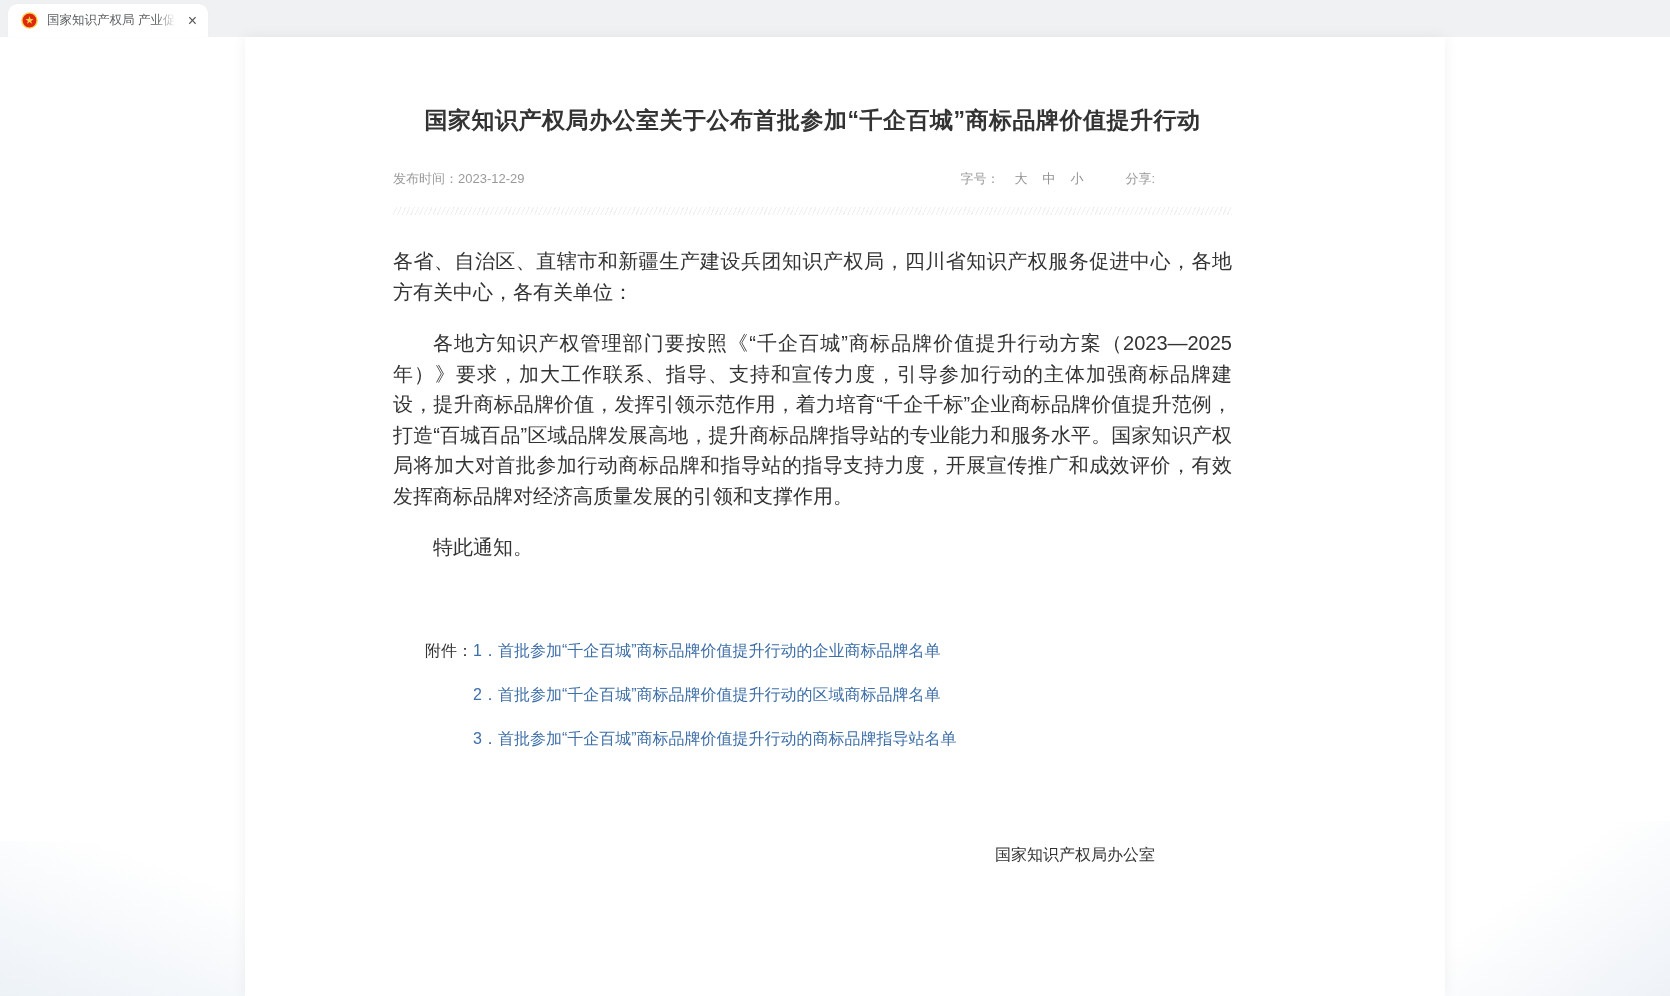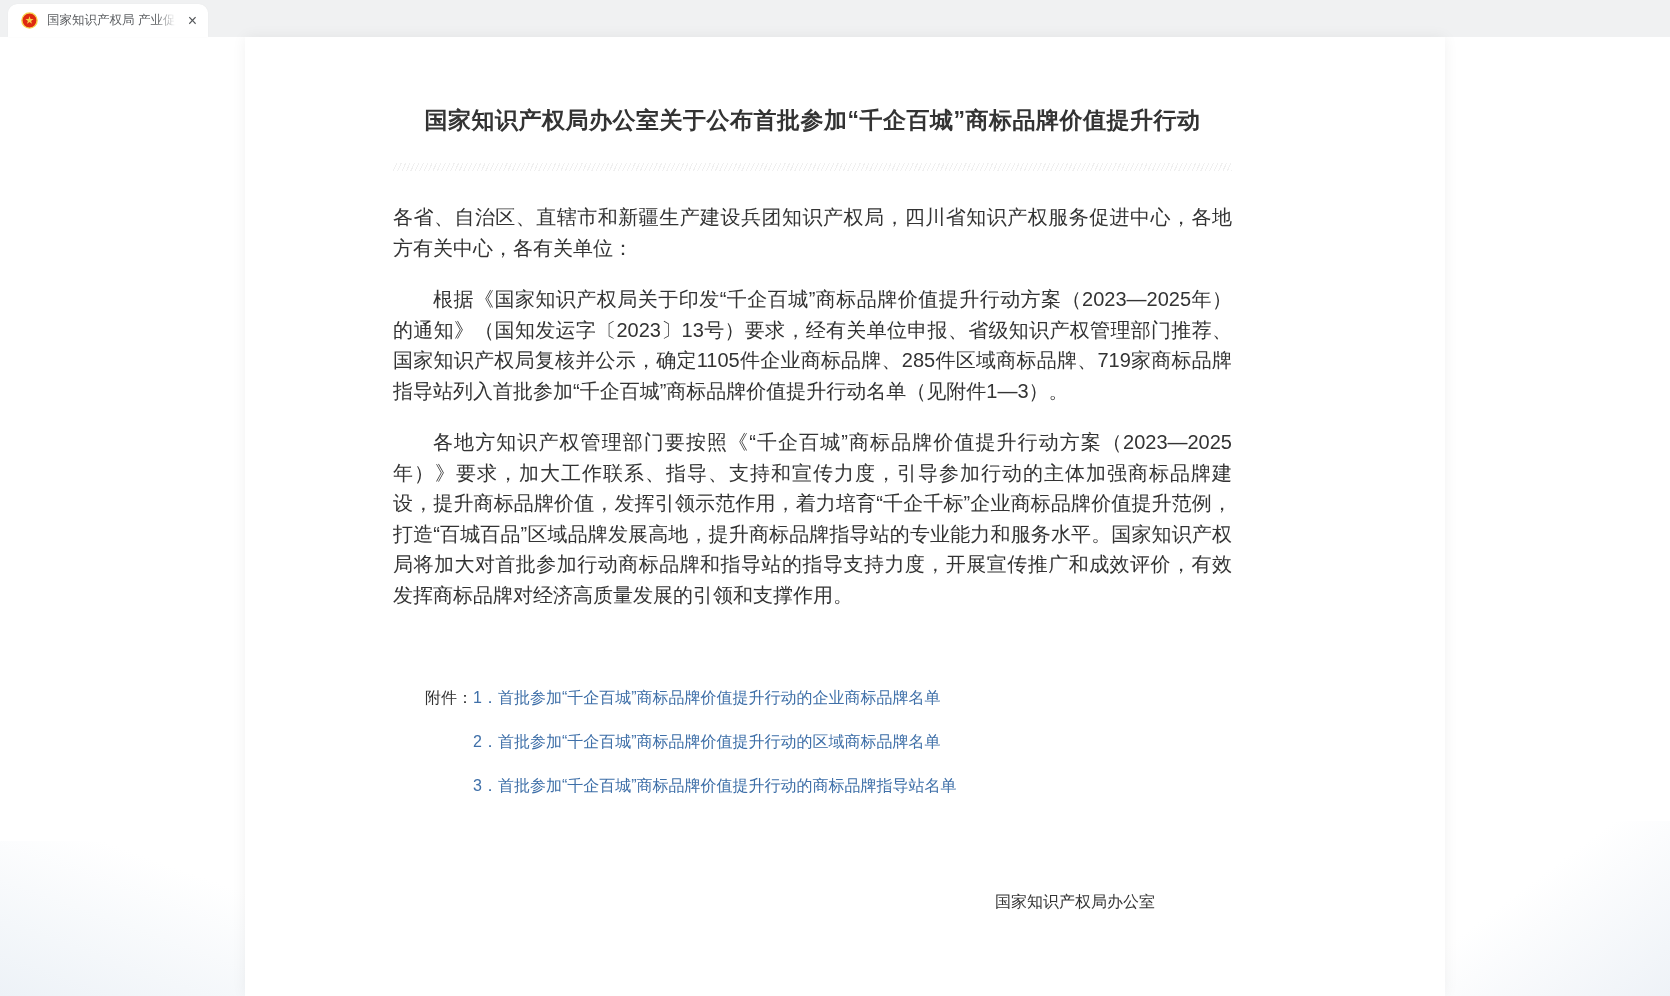--- a/index.html
+++ b/index.html
@@ -110,27 +110,39 @@
   <div class="corner-bl"></div>
   <div class="corner-br"></div>
 
   <div class="card">
     <article>
 
       <h1 class="title">
         <div>国家知识产权局办公室关于公布首批参加“千企百城”商标品牌价值提升行动</div>
       </h1>
 
+      <div class="meta">
+        <div class="meta-left">
+          <span>发布时间：</span><span>2023-12-29</span>
+        </div>
+        <div class="meta-right">
+          <span>字号：</span>
+          <span class="fontsize-option">大</span>
+          <span class="fontsize-option">中</span>
+          <span class="fontsize-option">小</span>
+          <span class="share-label">分享:</span>
+        </div>
+      </div>
 
       <div class="hatch-divider"></div>
 
       <div class="body-text">
         <p class="first">各省、自治区、直辖市和新疆生产建设兵团知识产权局，四川省知识产权服务促进中心，各地方有关中心，各有关单位：</p>
-        <p class="indent">根据《国家知识产权局关于印发“千企百城”商标品牌价值提升行动方案（2023—2025年）的通知》（国知发运字〔2023〕13号）要求，经有关单位申报、省级知识产权管理部门推荐、国家知识产权局复核并公示，确定1105件企业商标品牌、285件区域商标品牌、719家商标品牌指导站列入首批参加“千企百城”商标品牌价值提升行动名单（见附件1—3）。</p>
         <p class="indent">各地方知识产权管理部门要按照《“千企百城”商标品牌价值提升行动方案（2023—2025年）》要求，加大工作联系、指导、支持和宣传力度，引导参加行动的主体加强商标品牌建设，提升商标品牌价值，发挥引领示范作用，着力培育“千企千标”企业商标品牌价值提升范例，打造“百城百品”区域品牌发展高地，提升商标品牌指导站的专业能力和服务水平。国家知识产权局将加大对首批参加行动商标品牌和指导站的指导支持力度，开展宣传推广和成效评价，有效发挥商标品牌对经济高质量发展的引领和支撑作用。</p>
+        <p class="indent">特此通知。</p>
       </div>
 
       <div class="attachments">
         <div class="att-row">
           <span class="att-label">附件：</span><a class="att-link">1．首批参加“千企百城”商标品牌价值提升行动的企业商标品牌名单</a>
         </div>
         <div class="att-row cont">
           <a class="att-link">2．首批参加“千企百城”商标品牌价值提升行动的区域商标品牌名单</a>
         </div>
         <div class="att-row cont">

